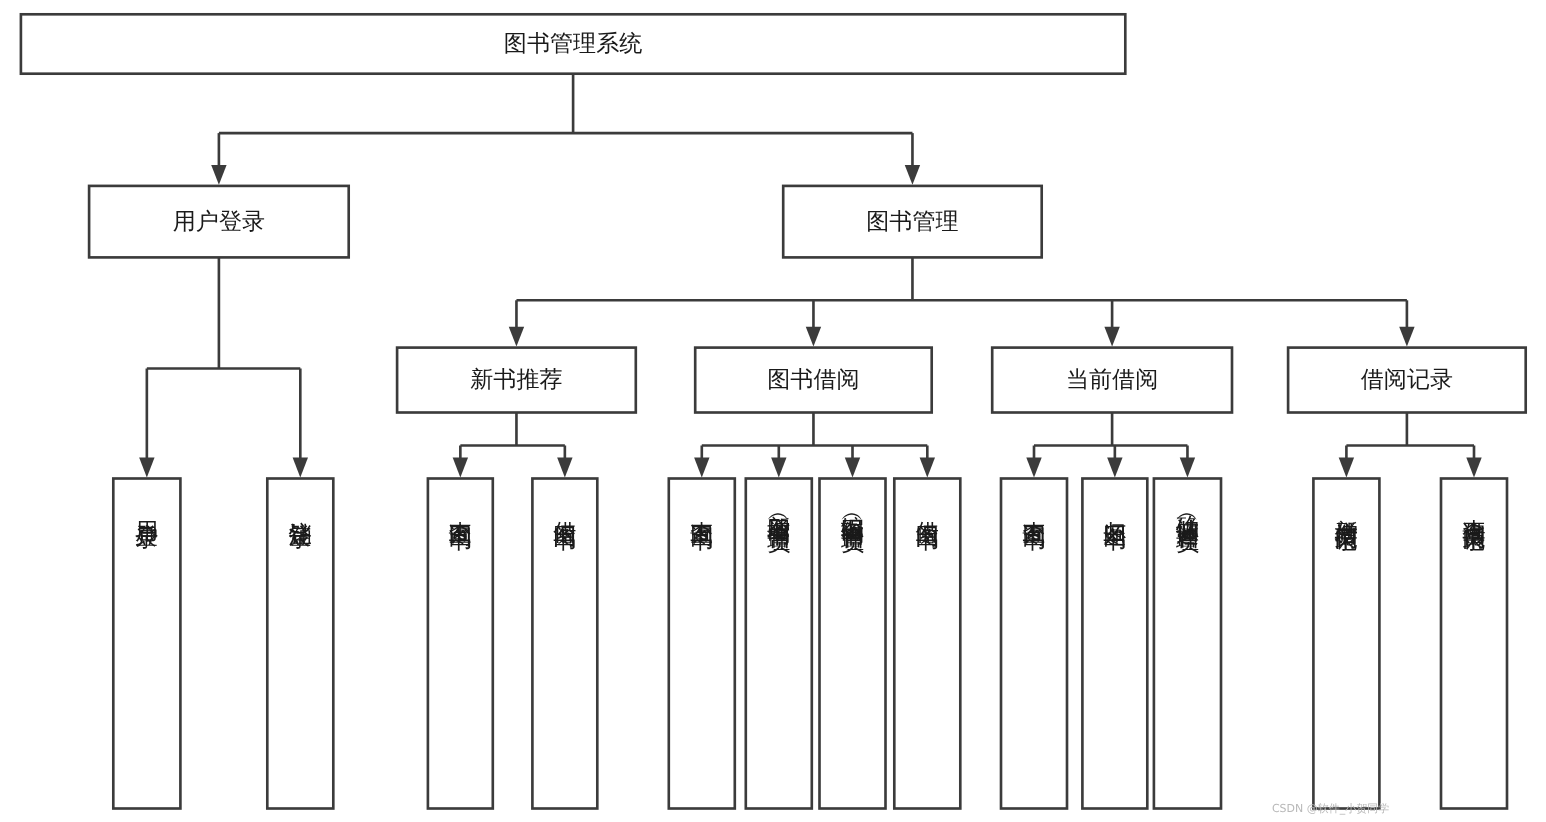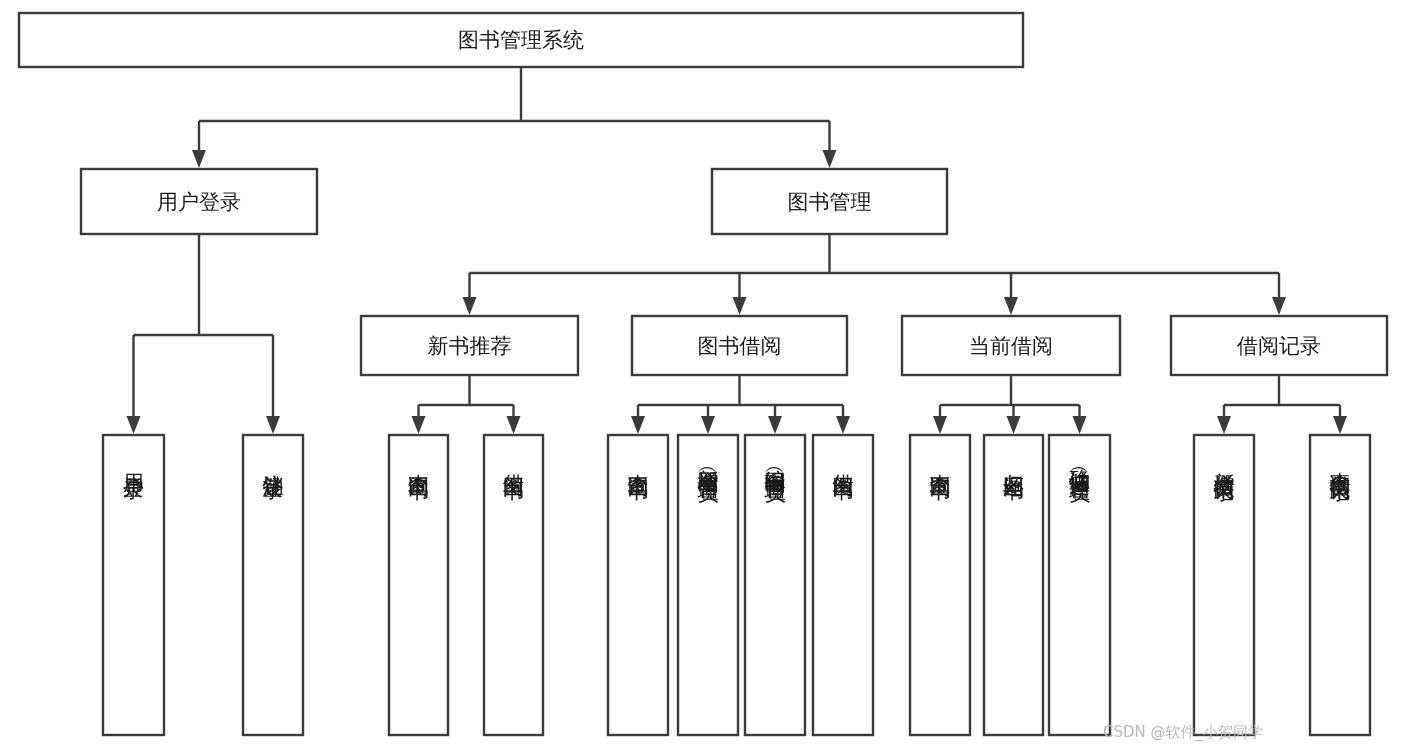--- a/index.html
+++ b/index.html
@@ -54,21 +54,21 @@
     writing-mode: vertical-rl;
     text-orientation: upright;
     letter-spacing: 2px;
     dominant-baseline: central;
   }
   .watermark {
     position: absolute;
     right: 10px;
     bottom: 5px;
     font-family: "DejaVu Sans", "Liberation Sans", sans-serif;
-    font-size: 15px;
+    font-size: 10px;
     color: #b9b9b9;
     white-space: nowrap;
     user-select: none;
   }
 </style>
 </head>
 <body>
 
 <div id="diagram-root">
   <svg class="diagram" viewBox="0 0 1405 747">

